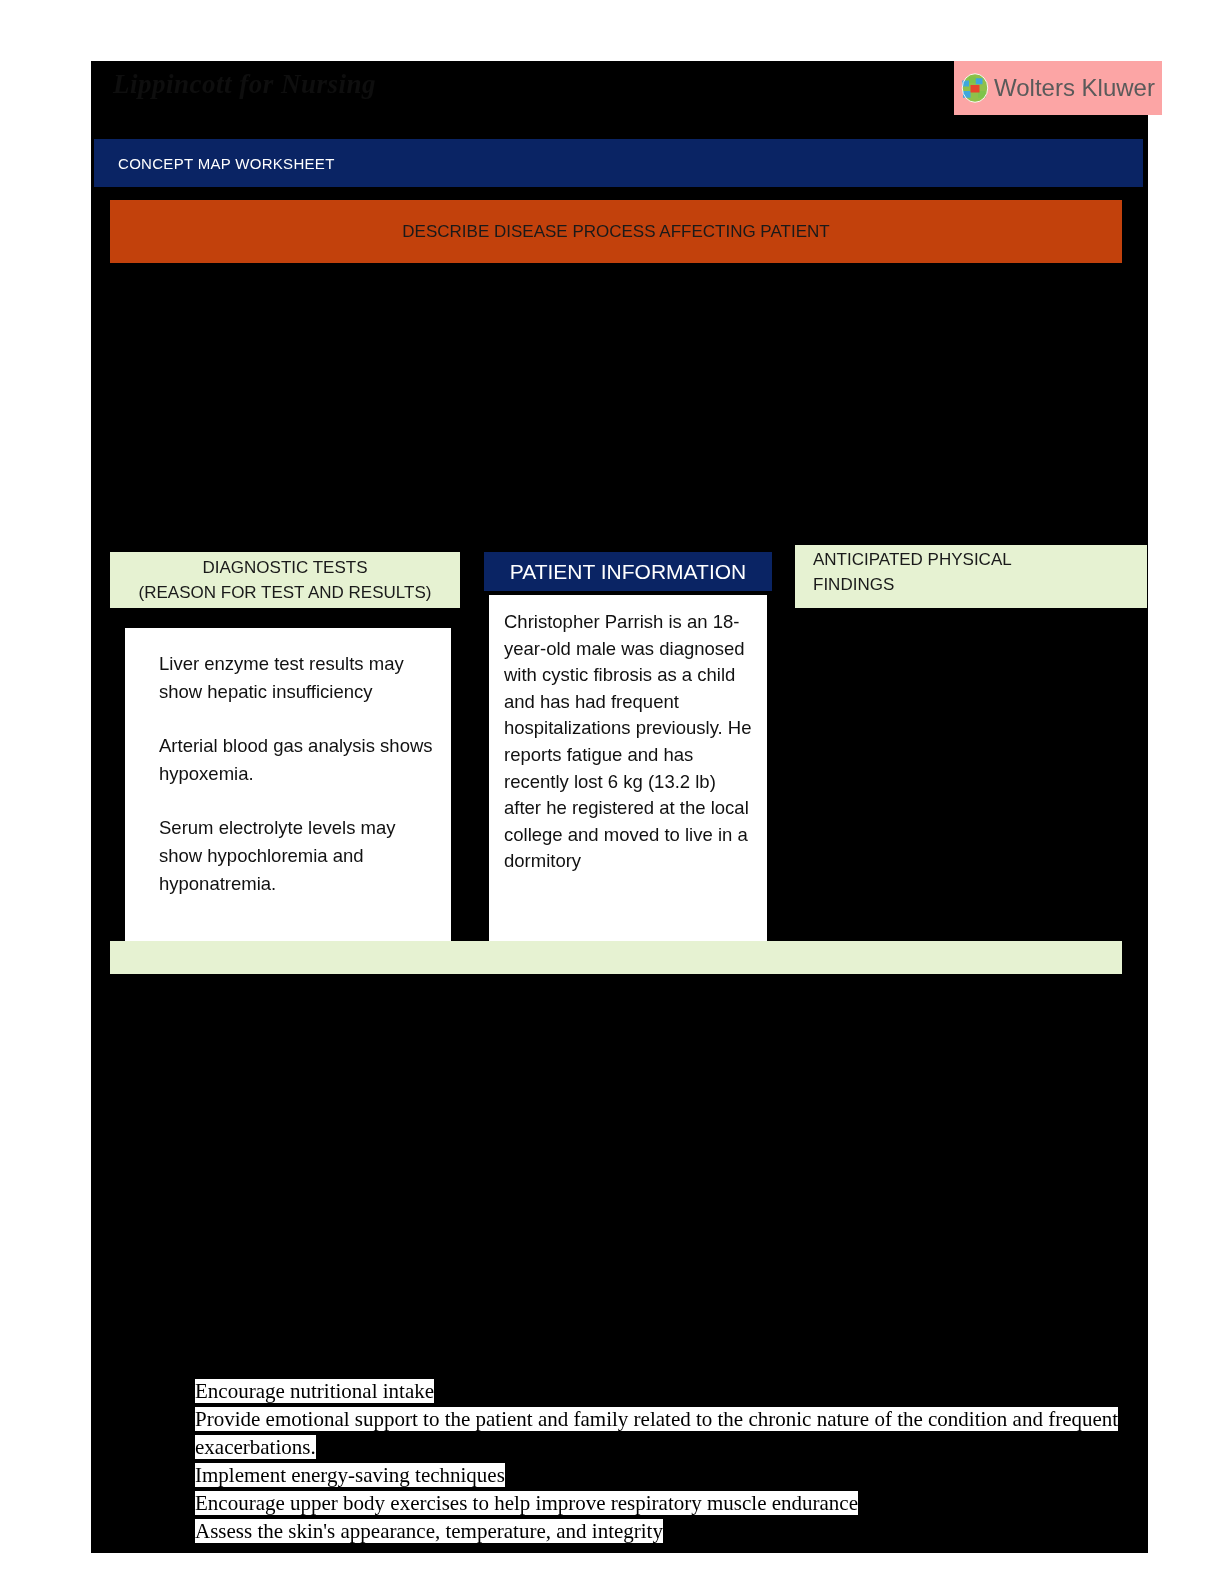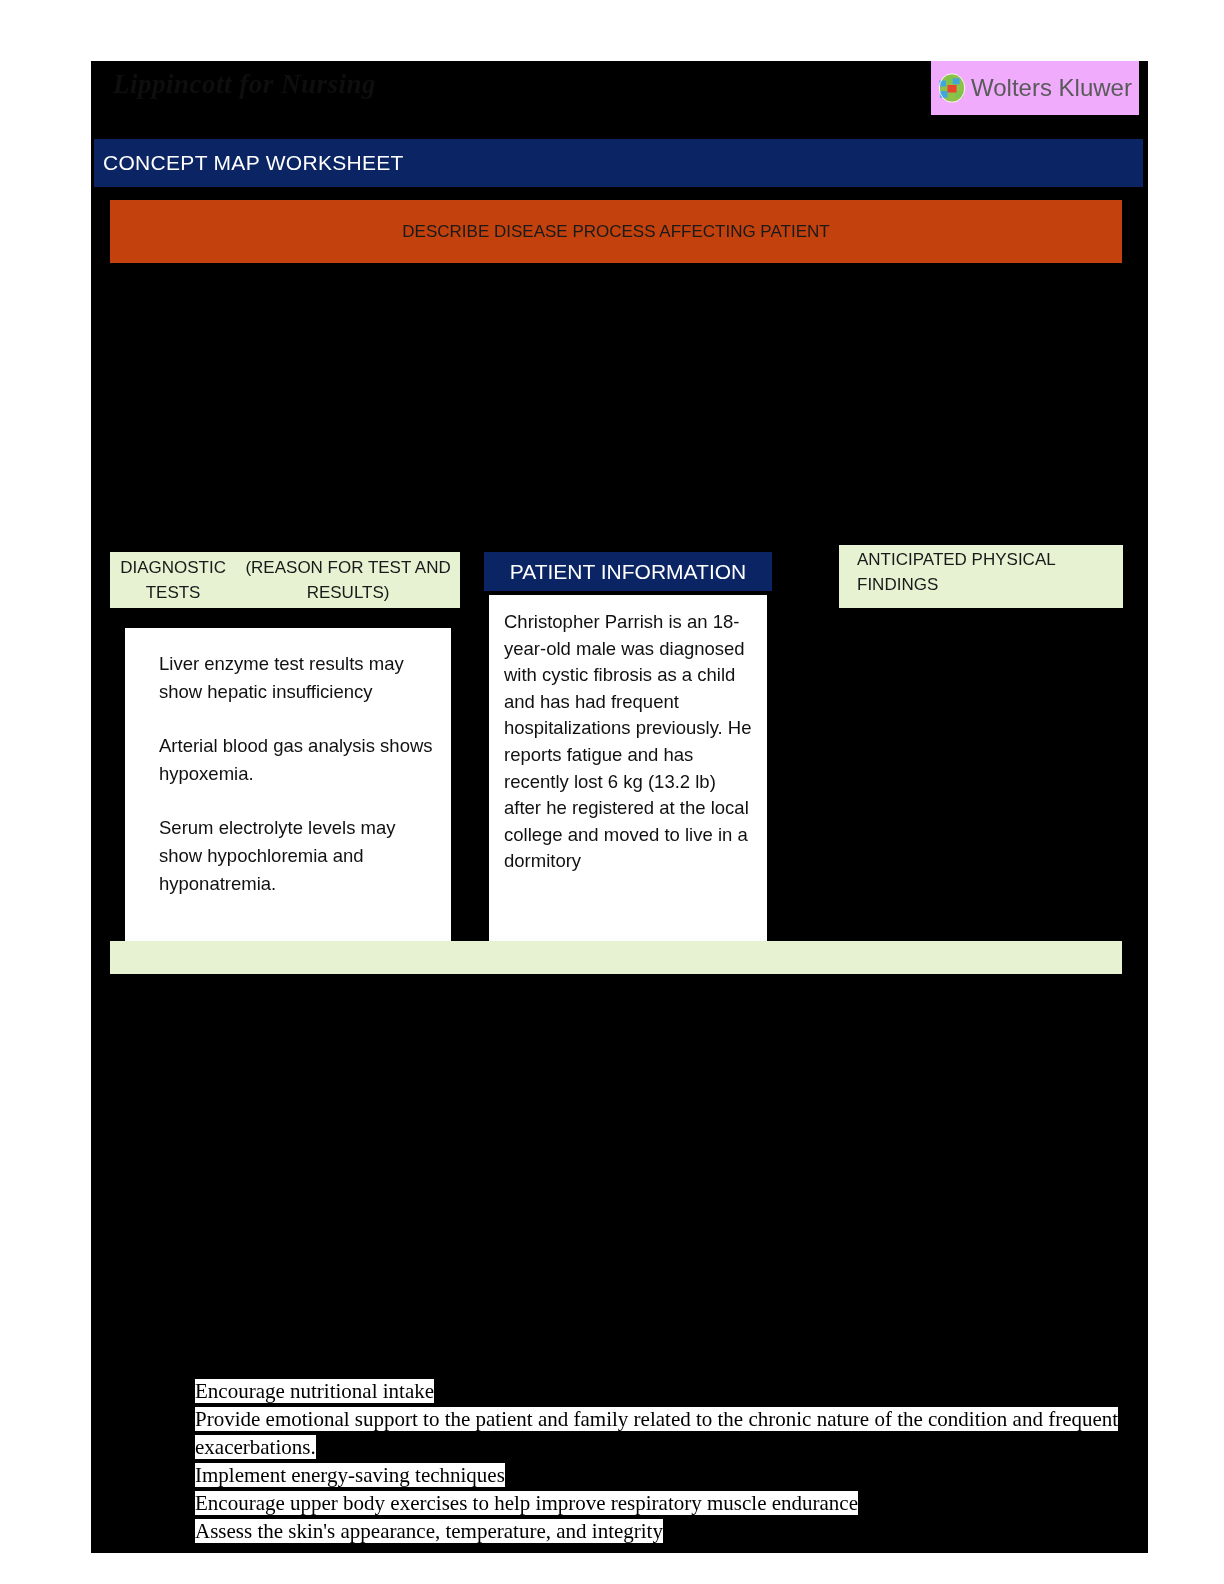--- a/index.html
+++ b/index.html
@@ -40,25 +40,25 @@
     font-family: "Liberation Serif", serif;
     font-style: italic;
     font-size: 27px;
     font-weight: bold;
     color: #0e0e0e;
     letter-spacing: 0.5px;
     white-space: nowrap;
   }
   #wk-logo {
     position: absolute;
-    left: 840px;
+    left: 863px;
     top: 0px;
     width: 208px;
     height: 54px;
-    background: #f0abfc;
+    background: #fca5a5;
     display: flex;
     align-items: center;
     padding-left: 6px;
     box-sizing: border-box;
   }
   #wk-mark { width: 30px; height: 30px; flex: 0 0 auto; }
   #wk-name {
     font-family: "Liberation Sans", sans-serif;
     font-size: 24px;
     color: #5a5a5a;
@@ -72,23 +72,23 @@
     left: 3px;
     top: 78px;
     width: 1049px;
     height: 48px;
     background: #0a2464;
     display: flex;
     align-items: center;
   }
   #title-band .txt {
     color: #ffffff;
-    font-size: 21px;
+    font-size: 15px;
     letter-spacing: 0.3px;
-    padding-left: 9px;
+    padding-left: 24px;
     white-space: nowrap;
   }
 
   
   #disease-banner {
     position: absolute;
     left: 19px;
     top: 139px;
     width: 1012px;
     height: 63px;
@@ -127,21 +127,21 @@
     background: #ffffff;
     border: 1px solid #000000;
     box-sizing: border-box;
     color: #111111;
   }
 
   
   #dx-head {
     left: 19px; top: 491px; width: 350px; height: 56px;
     text-align: center;
-    display: flex; align-items: center; justify-content: center;
+    display: flex; flex-direction: column; align-items: center; justify-content: center;
   }
   #dx-card {
     left: 33px; top: 566px; width: 328px; height: 347px;
     padding: 22px 18px 0 18px;
   }
   #dx-card p {
     margin: 0 0 26px 16px;
     font-size: 18.5px;
     line-height: 28px;
   }
@@ -157,25 +157,24 @@
     padding: 14px 15px 0 15px;
   }
   #pi-card p {
     margin: 0;
     font-size: 18.5px;
     line-height: 26.6px;
   }
 
   
   #apf-head {
-    left: 704px; top: 484px; width: 284px; height: 63px;
+    left: 704px; top: 484px; width: 352px; height: 63px;
     padding: 2px 0 0 18px;
     box-sizing: border-box;
     overflow: hidden;
-    margin-left: 44px;
   }
   #apf-head .l { display: block; white-space: nowrap; }
   #apf-card {
     left: 712px; top: 540px; width: 304px; height: 367px;
     padding: 22px 10px 0 10px;
   }
   #apf-card ul {
     margin: 0;
     padding: 0 0 0 40px;
     list-style: none;

